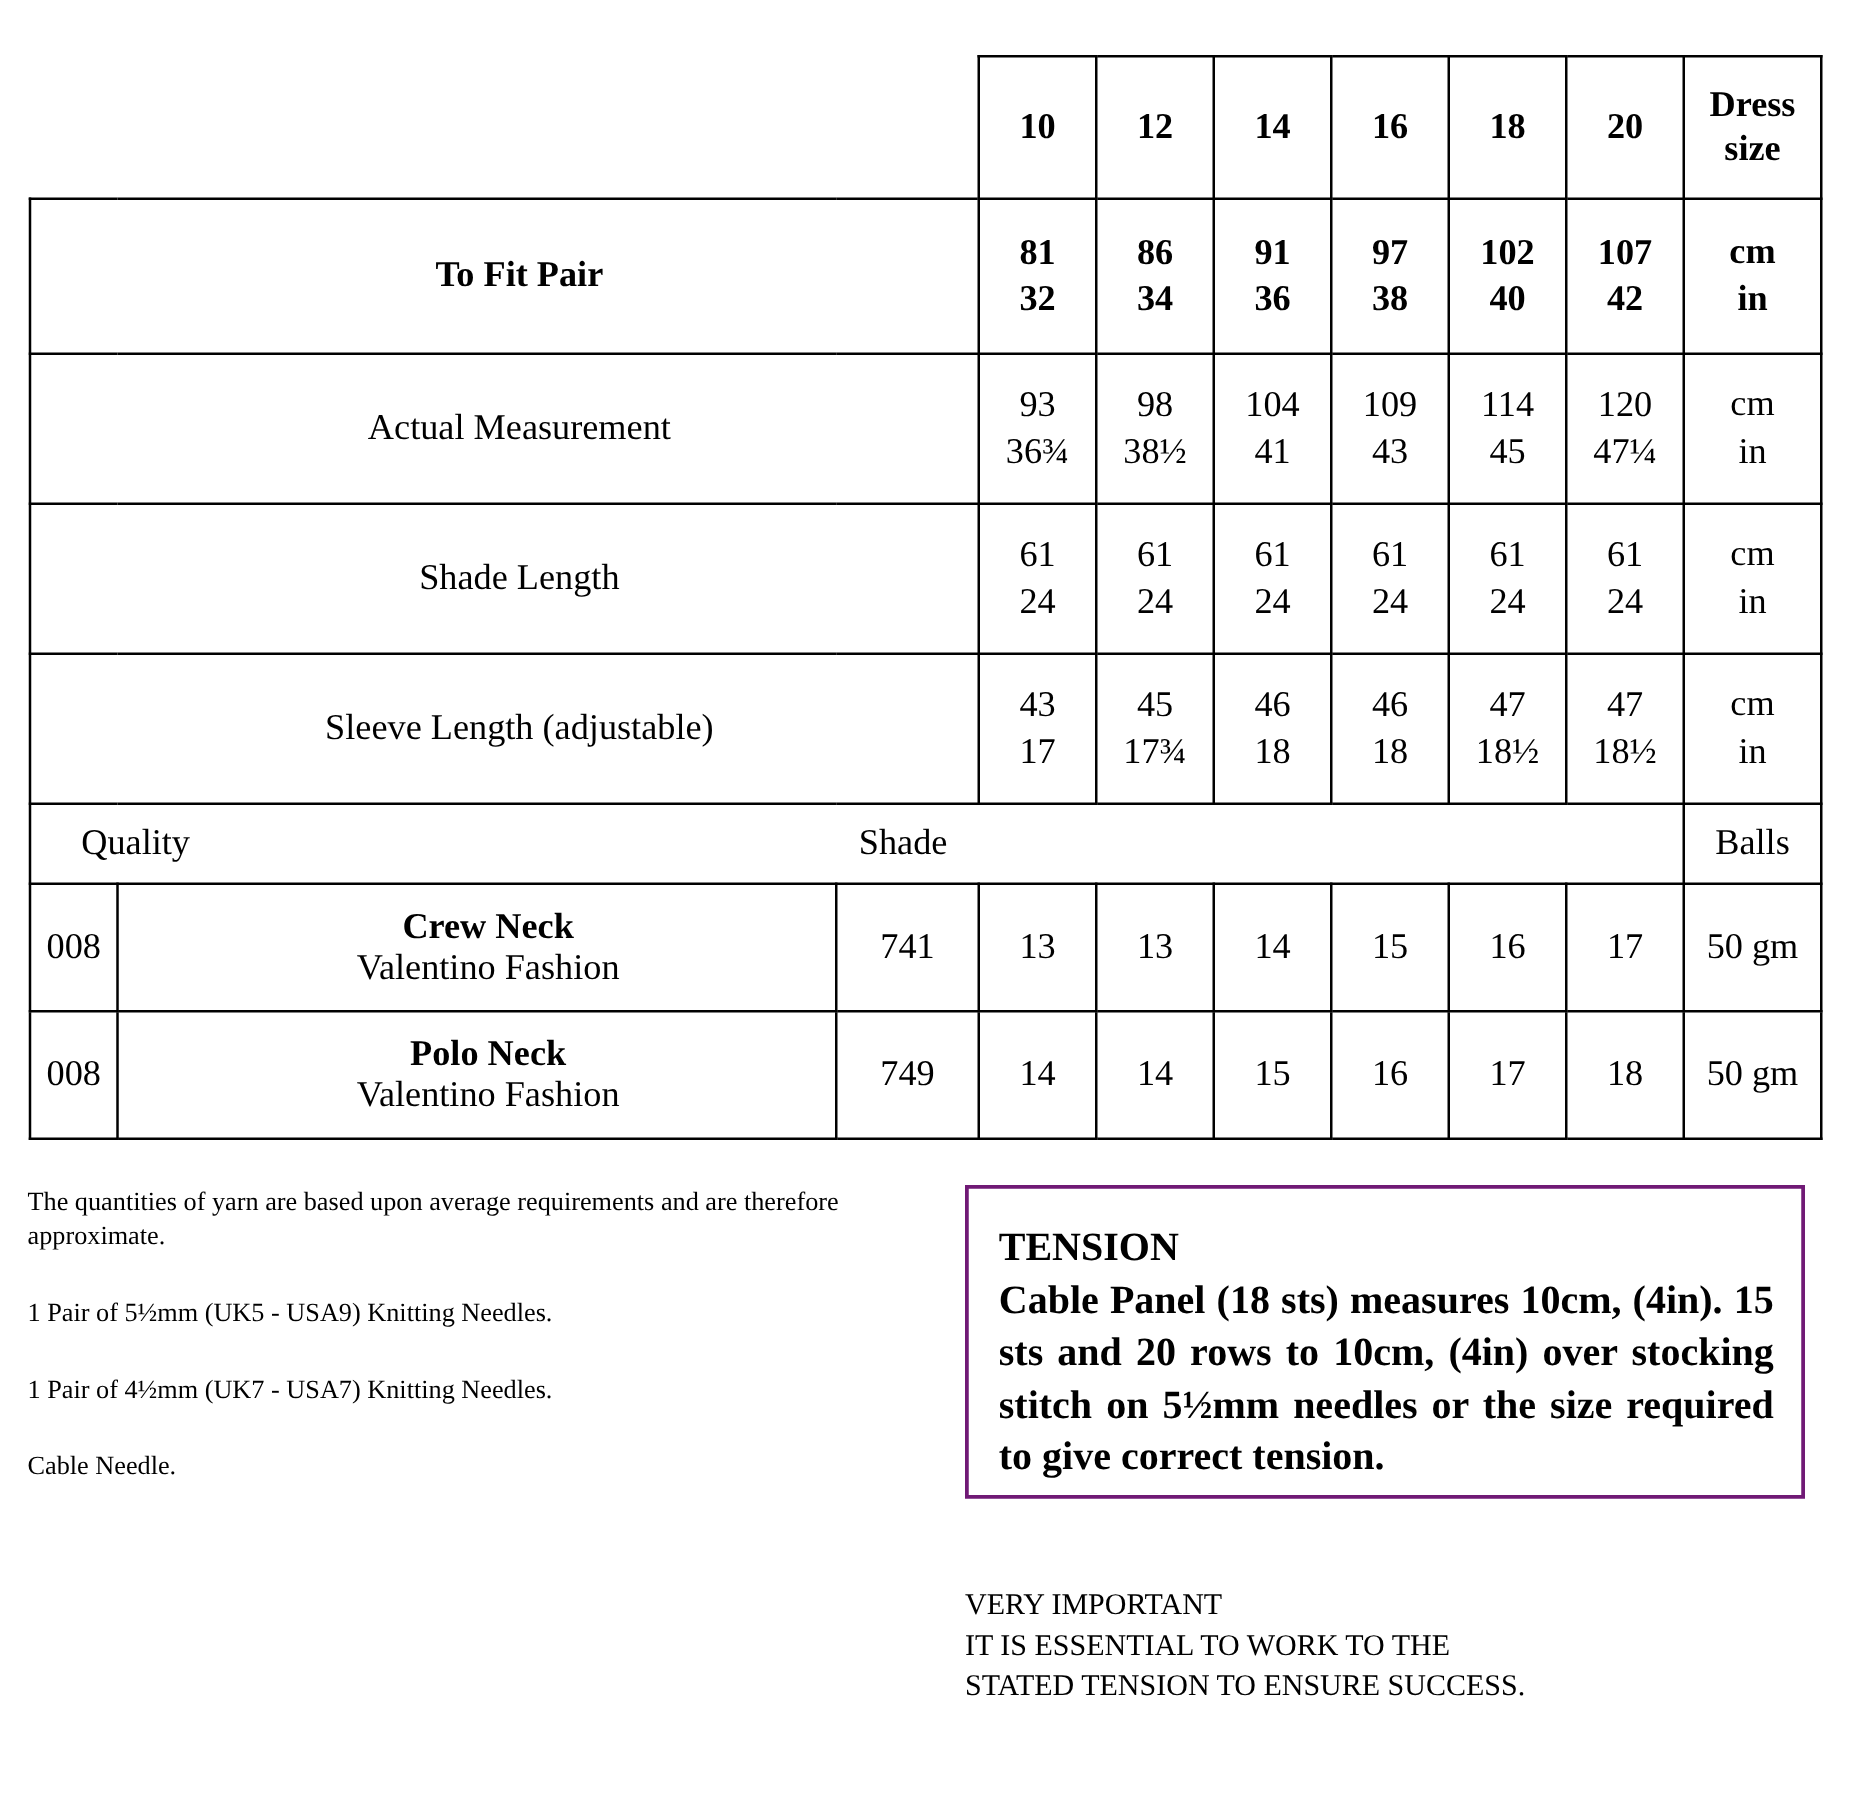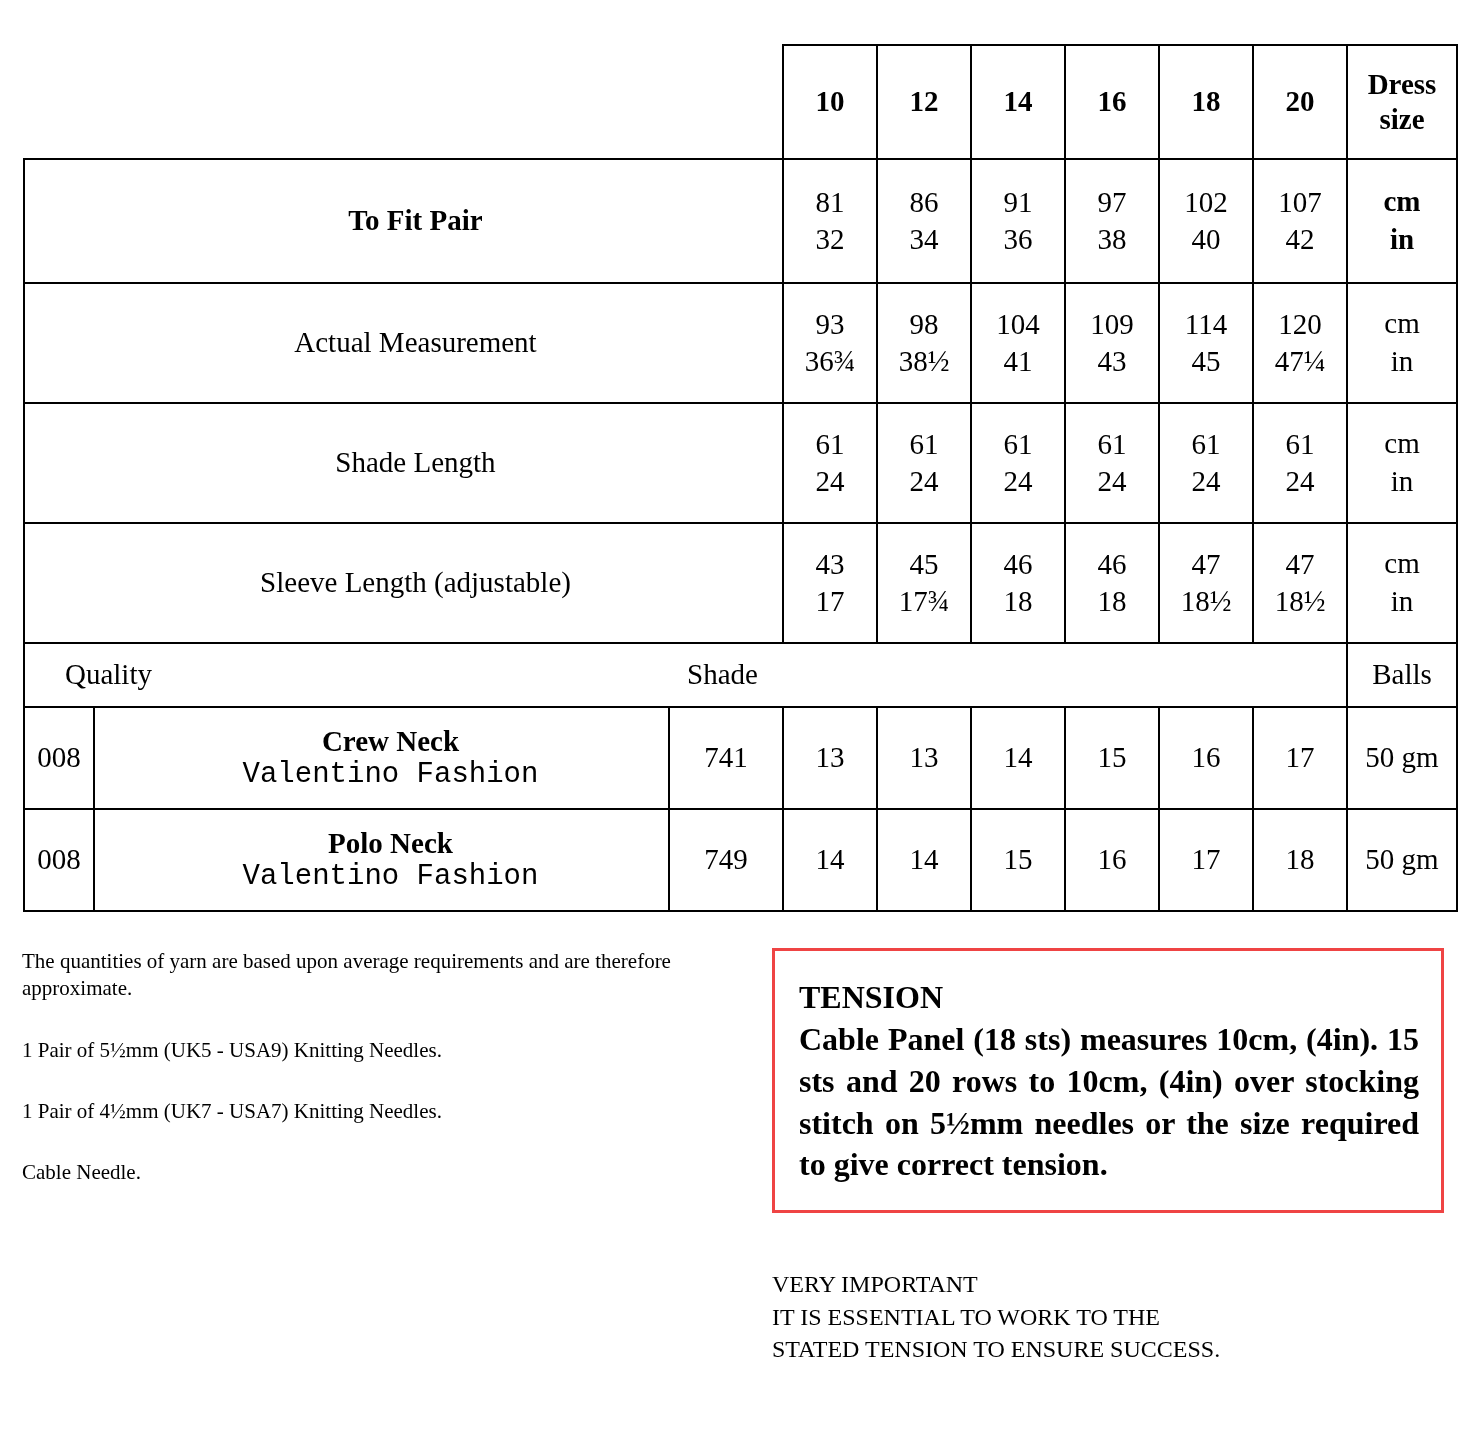--- a/index.html
+++ b/index.html
@@ -47,21 +47,21 @@
   }
   .rowlabel.bold { font-weight: bold; }
 
   .numcell {
     font-size: 31px;
   }
   .numcell .l1, .numcell .l2 {
     display: block;
     line-height: 1.28;
   }
-  .numcell.bold { font-weight: normal; }
+  .numcell.bold { font-weight: bold; }
 
   .hdrcell {
     font-weight: bold;
     font-size: 31px;
   }
   .hdrcell .l1, .hdrcell .l2 {
     display: block;
     line-height: 1.22;
   }
   .unitcell {
@@ -104,21 +104,20 @@
     padding-left: 18px !important;
     font-size: 30px;
     line-height: 1.18;
   }
   .yarn-name .n1 {
     display: block;
     font-weight: bold;
   }
   .yarn-name .n2 {
     display: block;
-    font-family: Liberation Mono, monospace;
   }
   .shadecell { font-size: 30px; }
   .ballcell  { font-size: 30px; }
   .gmcell    { font-size: 29px; }
 
   
   #notes {
     position: absolute;
     left: 22px;
     top: 948px;
@@ -130,23 +129,23 @@
     margin: 0 0 34px 0;
   }
   #notes p:last-child { margin-bottom: 0; }
 
   
   #tension-box {
     position: absolute;
     left: 772px;
     top: 948px;
     width: 672px;
-    border: 3px solid #ef4444;
+    border: 3px solid #701a75;
     box-sizing: border-box;
-    padding: 26px 22px 24px 24px;
+    padding: 26px 22px 10px 24px;
   }
   #tension-box .t-title {
     font-size: 32px;
     font-weight: bold;
     line-height: 1.26;
     margin-bottom: 2px;
   }
   #tension-box .t-body {
     font-size: 32px;
     font-weight: bold;

